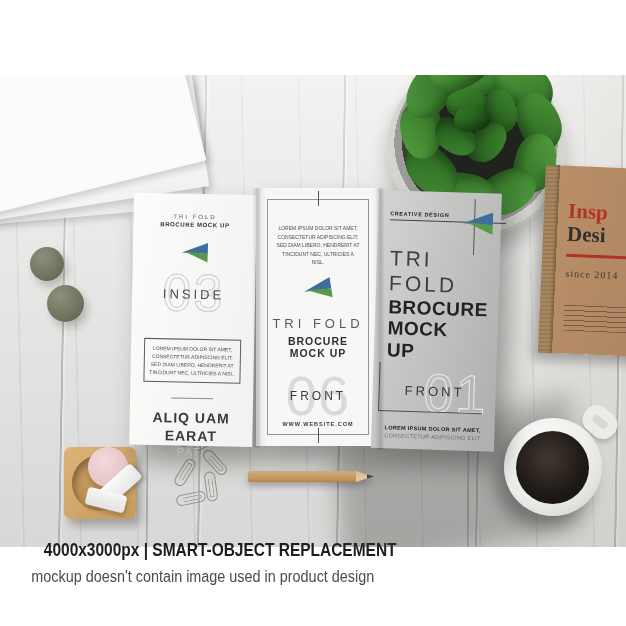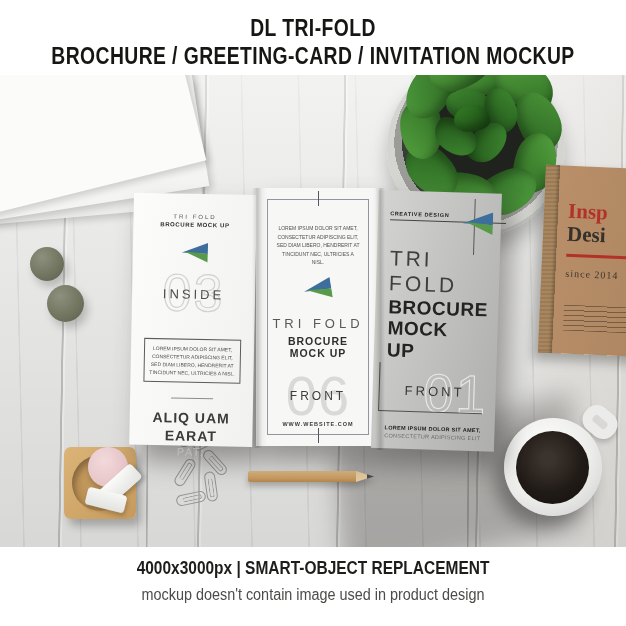--- a/index.html
+++ b/index.html
@@ -3,21 +3,21 @@
 <meta charset="utf-8">
 <style>
   * { margin:0; padding:0; box-sizing:border-box; }
   html,body { width:626px; height:626px; }
   body { font-family:"Liberation Sans", sans-serif; background:#ffffff; overflow:hidden; }
   .page { position:relative; width:626px; height:626px; background:#fff; }
 
   
   .title-block { position:absolute; top:14px; left:0; width:100%; text-align:center; color:#161614; }
   .title-line { display:block; font-size:23px; font-weight:700; letter-spacing:.5px; transform:scaleX(.84); transform-origin:center; line-height:1.22; white-space:nowrap; }
-  .footer-block { position:absolute; top:558px; left:0; width:100%; text-align:center; }
+  .footer-block { position:absolute; top:540px; left:0; width:100%; }
   .footer-line1 { display:block; font-size:18px; font-weight:700; color:#1d1d1b; transform:scaleX(.86); transform-origin:center; white-space:nowrap; }
   .footer-line2 { display:block; margin-top:7px; font-size:16px; font-weight:400; color:#4c4c4a; transform:scaleX(.9); transform-origin:center; white-space:nowrap; }
 
   
   .photo { position:absolute; top:75px; left:0; width:626px; height:472px; overflow:hidden;
     background-color:#e8e8e6;
     background-image:
       linear-gradient(180deg, rgba(255,255,255,.45), rgba(0,0,0,.02) 55%, rgba(0,0,0,.07)),
       repeating-linear-gradient(91deg, rgba(110,110,108,0) 0 66px, rgba(110,110,108,.35) 66.5px 68px, rgba(255,255,255,.4) 68.5px 70px, rgba(110,110,108,0) 70.5px 139px),
       repeating-linear-gradient(88.7deg, rgba(95,95,93,0) 0 23px, rgba(95,95,93,.10) 23.5px 24.5px, rgba(95,95,93,0) 25px 57px),
@@ -183,24 +183,20 @@
   .fold-shade-l { position:absolute; left:118px; top:0; width:10px; height:260px;
     background:linear-gradient(90deg, rgba(0,0,0,0), rgba(0,0,0,.14) 55%, rgba(0,0,0,0)); z-index:6; }
   .fold-shade-r { position:absolute; left:241px; top:0; width:10px; height:262px;
     background:linear-gradient(90deg, rgba(0,0,0,0), rgba(0,0,0,.16) 55%, rgba(0,0,0,0)); z-index:6; }
 </style>
 </head>
 <body>
 
 <div class="page">
 
-  <div class="title-block">
-    <span class="title-line">DL TRI-FOLD</span>
-    <span class="title-line">BROCHURE / GREETING-CARD / INVITATION MOCKUP</span>
-  </div>
 
   <div class="photo">
 
     <div class="paper paper-c"></div>
     <div class="paper paper-b"></div>
     <div class="paper paper-a"></div>
 
     <div class="plant">
       <div class="pot"></div>
       <div class="leaf"></div>

